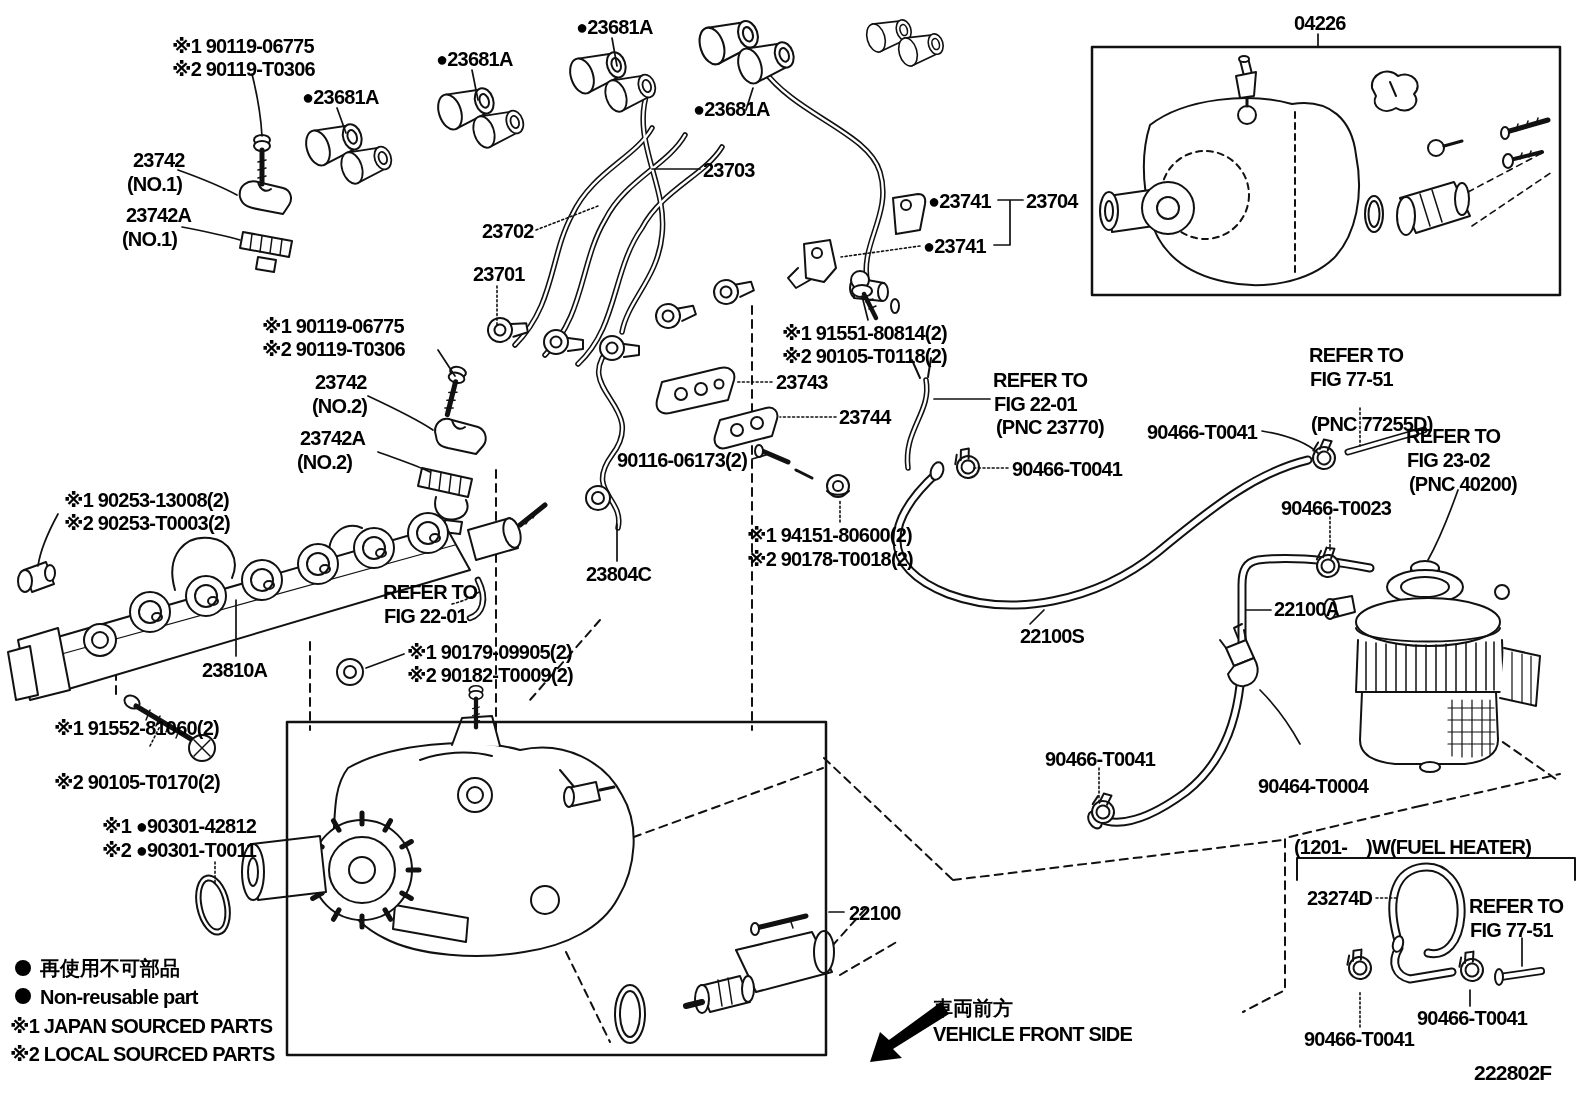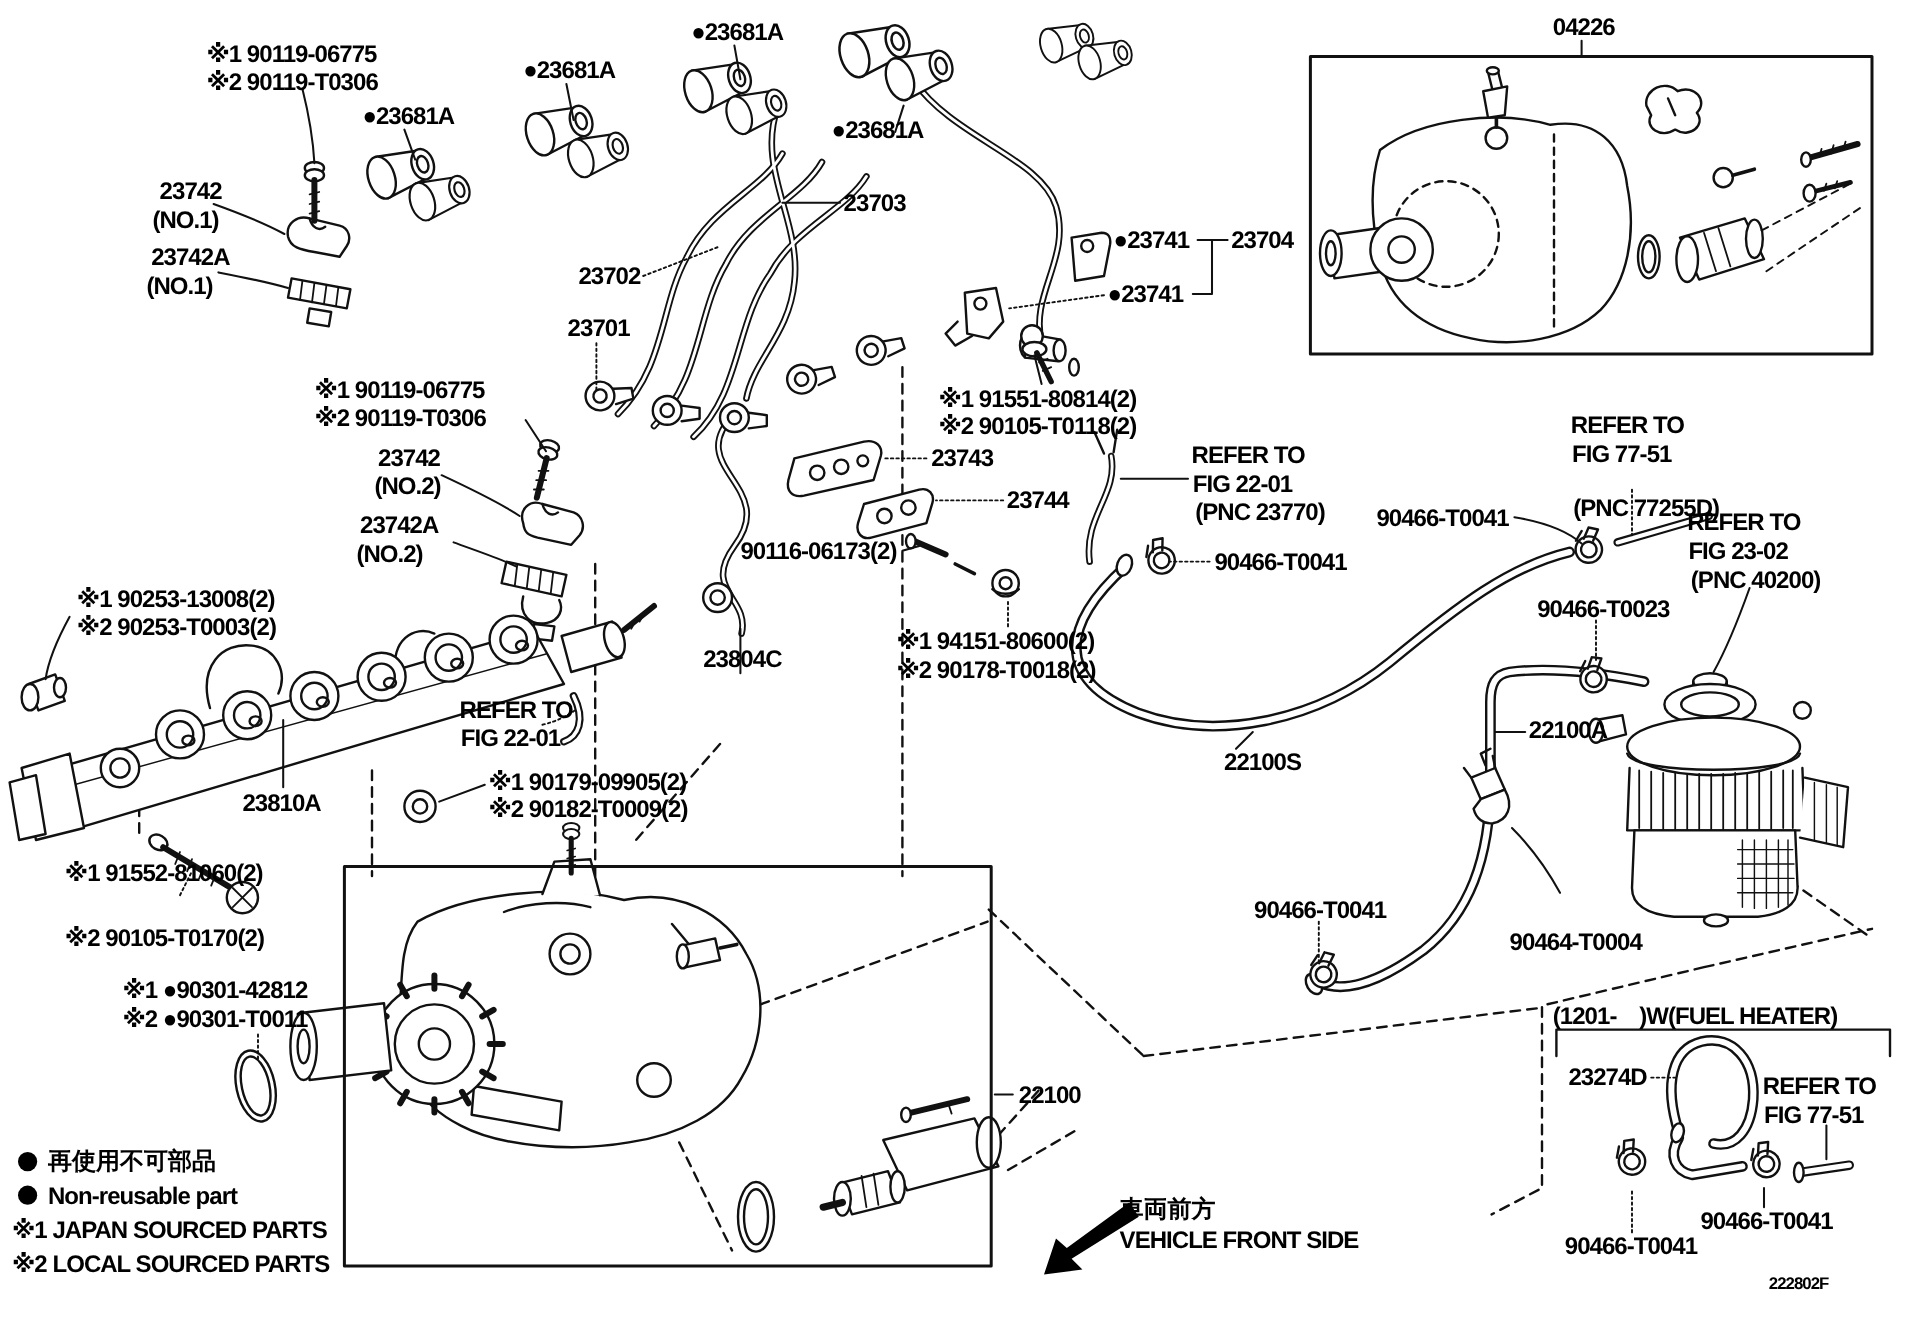--- a/index.html
+++ b/index.html
@@ -2,21 +2,21 @@
 <html><head>
 <meta charset="utf-8">
 <style>
   html,body{margin:0;padding:0;background:#fff;}
   #canvas{position:relative;width:1592px;height:1099px;background:#fff;overflow:hidden;
           font-family:"Liberation Sans","DejaVu Sans",sans-serif;}
   #art{position:absolute;left:0;top:0;}
   .lbl{position:absolute;font-weight:700;font-size:20px;line-height:1;letter-spacing:-0.8px;
        color:#000;white-space:pre;}
   .jp{letter-spacing:0;}
-  .fig{font-size:14px;}
+  .fig{font-size:21px;}
 </style>
 </head>
 <body>
 
 <div id="canvas">
 
 <svg id="art" width="1592" height="1099" viewBox="0 0 1592 1099" stroke="#111" stroke-width="2" fill="none" stroke-linecap="round" stroke-linejoin="round">
   <defs>
     <g id="clamp">
       <circle cx="0" cy="0" r="11" fill="#fff"></circle>
@@ -415,21 +415,21 @@
 <div class="lbl" style="left:1406px;top:426px">REFER TO</div>
 <div class="lbl" style="left:1407px;top:450px">FIG 23-02</div>
 <div class="lbl" style="left:1409px;top:474px">(PNC 40200)</div>
 <div class="lbl" style="left:617px;top:450px">90116-06173(2)</div>
 <div class="lbl" style="left:1012px;top:459px">90466-T0041</div>
 <div class="lbl" style="left:64px;top:490px">※1 90253-13008(2)</div>
 <div class="lbl" style="left:64px;top:513px">※2 90253-T0003(2)</div>
 <div class="lbl" style="left:1281px;top:498px">90466-T0023</div>
 <div class="lbl" style="left:747px;top:525px">※1 94151-80600(2)</div>
 <div class="lbl" style="left:747px;top:549px">※2 90178-T0018(2)</div>
-<div class="lbl" style="left:586px;top:540px">23804C</div>
+<div class="lbl" style="left:586px;top:564px">23804C</div>
 <div class="lbl" style="left:383px;top:582px">REFER TO</div>
 <div class="lbl" style="left:384px;top:606px">FIG 22-01</div>
 <div class="lbl" style="left:1274px;top:599px">22100A</div>
 <div class="lbl" style="left:1020px;top:626px">22100S</div>
 <div class="lbl" style="left:202px;top:660px">23810A</div>
 <div class="lbl" style="left:407px;top:642px">※1 90179-09905(2)</div>
 <div class="lbl" style="left:407px;top:665px">※2 90182-T0009(2)</div>
 <div class="lbl" style="left:54px;top:718px">※1 91552-81060(2)</div>
 <div class="lbl" style="left:54px;top:772px">※2 90105-T0170(2)</div>
 <div class="lbl" style="left:1045px;top:749px">90466-T0041</div>

